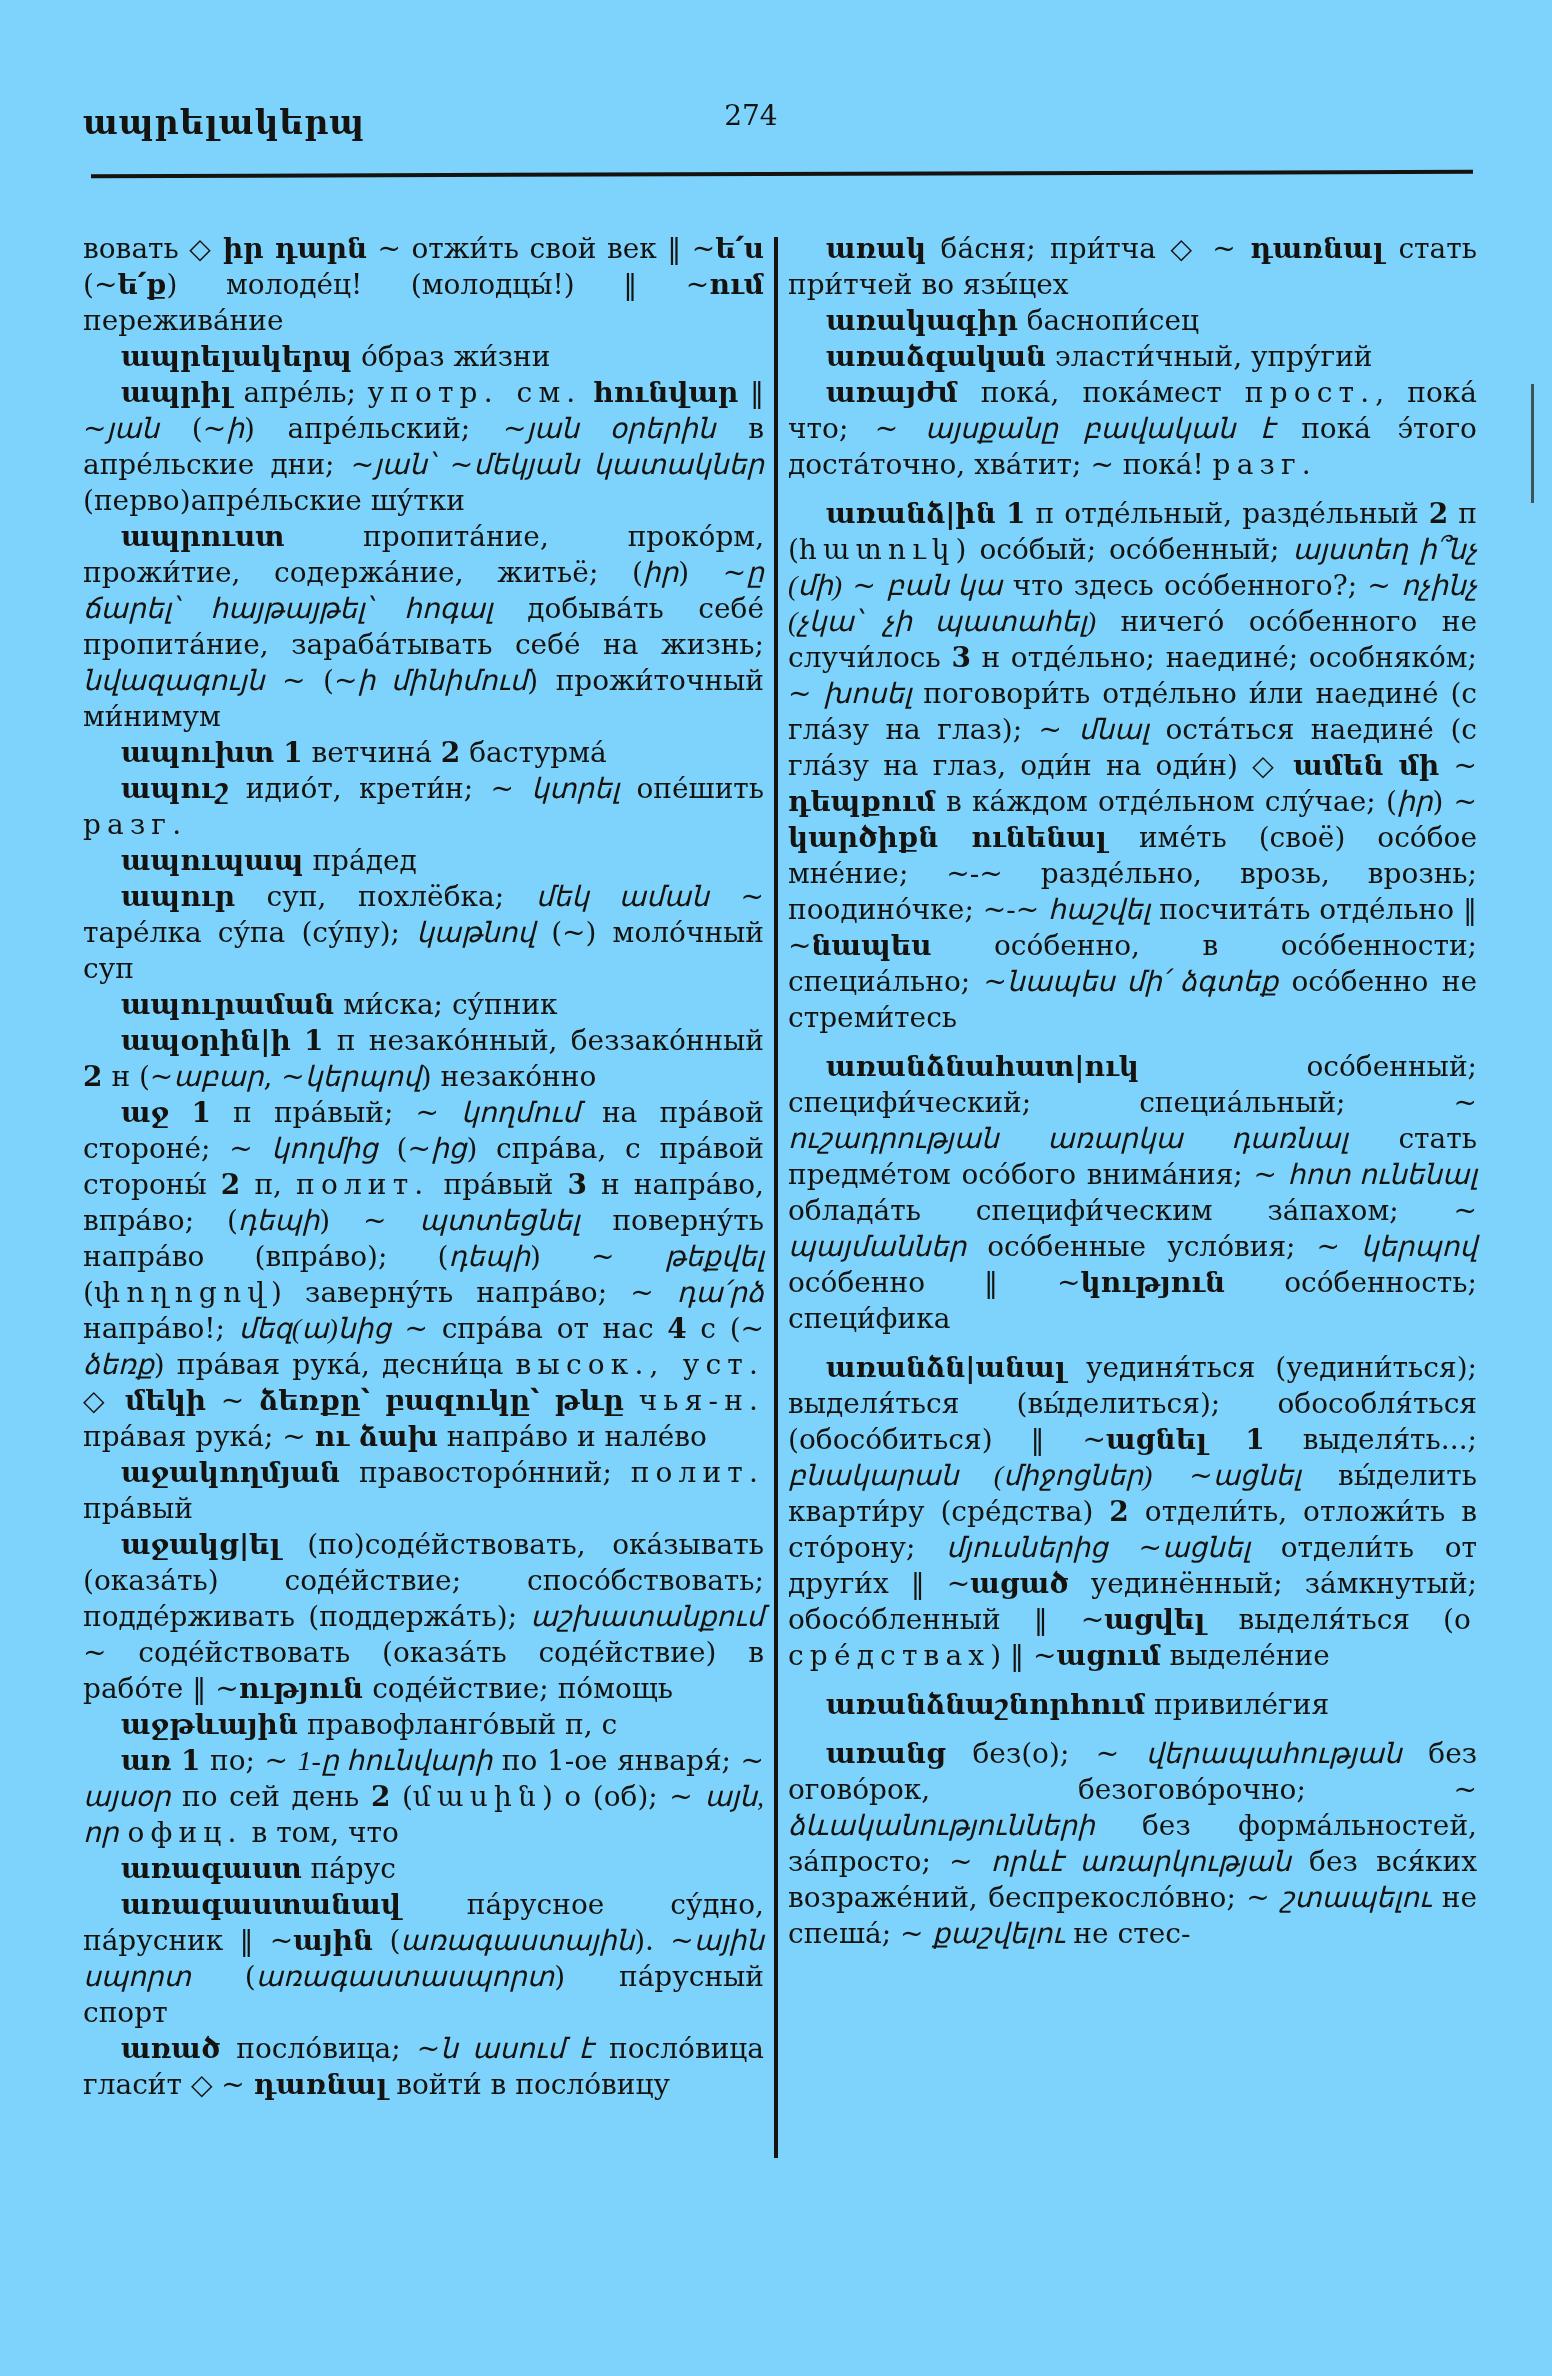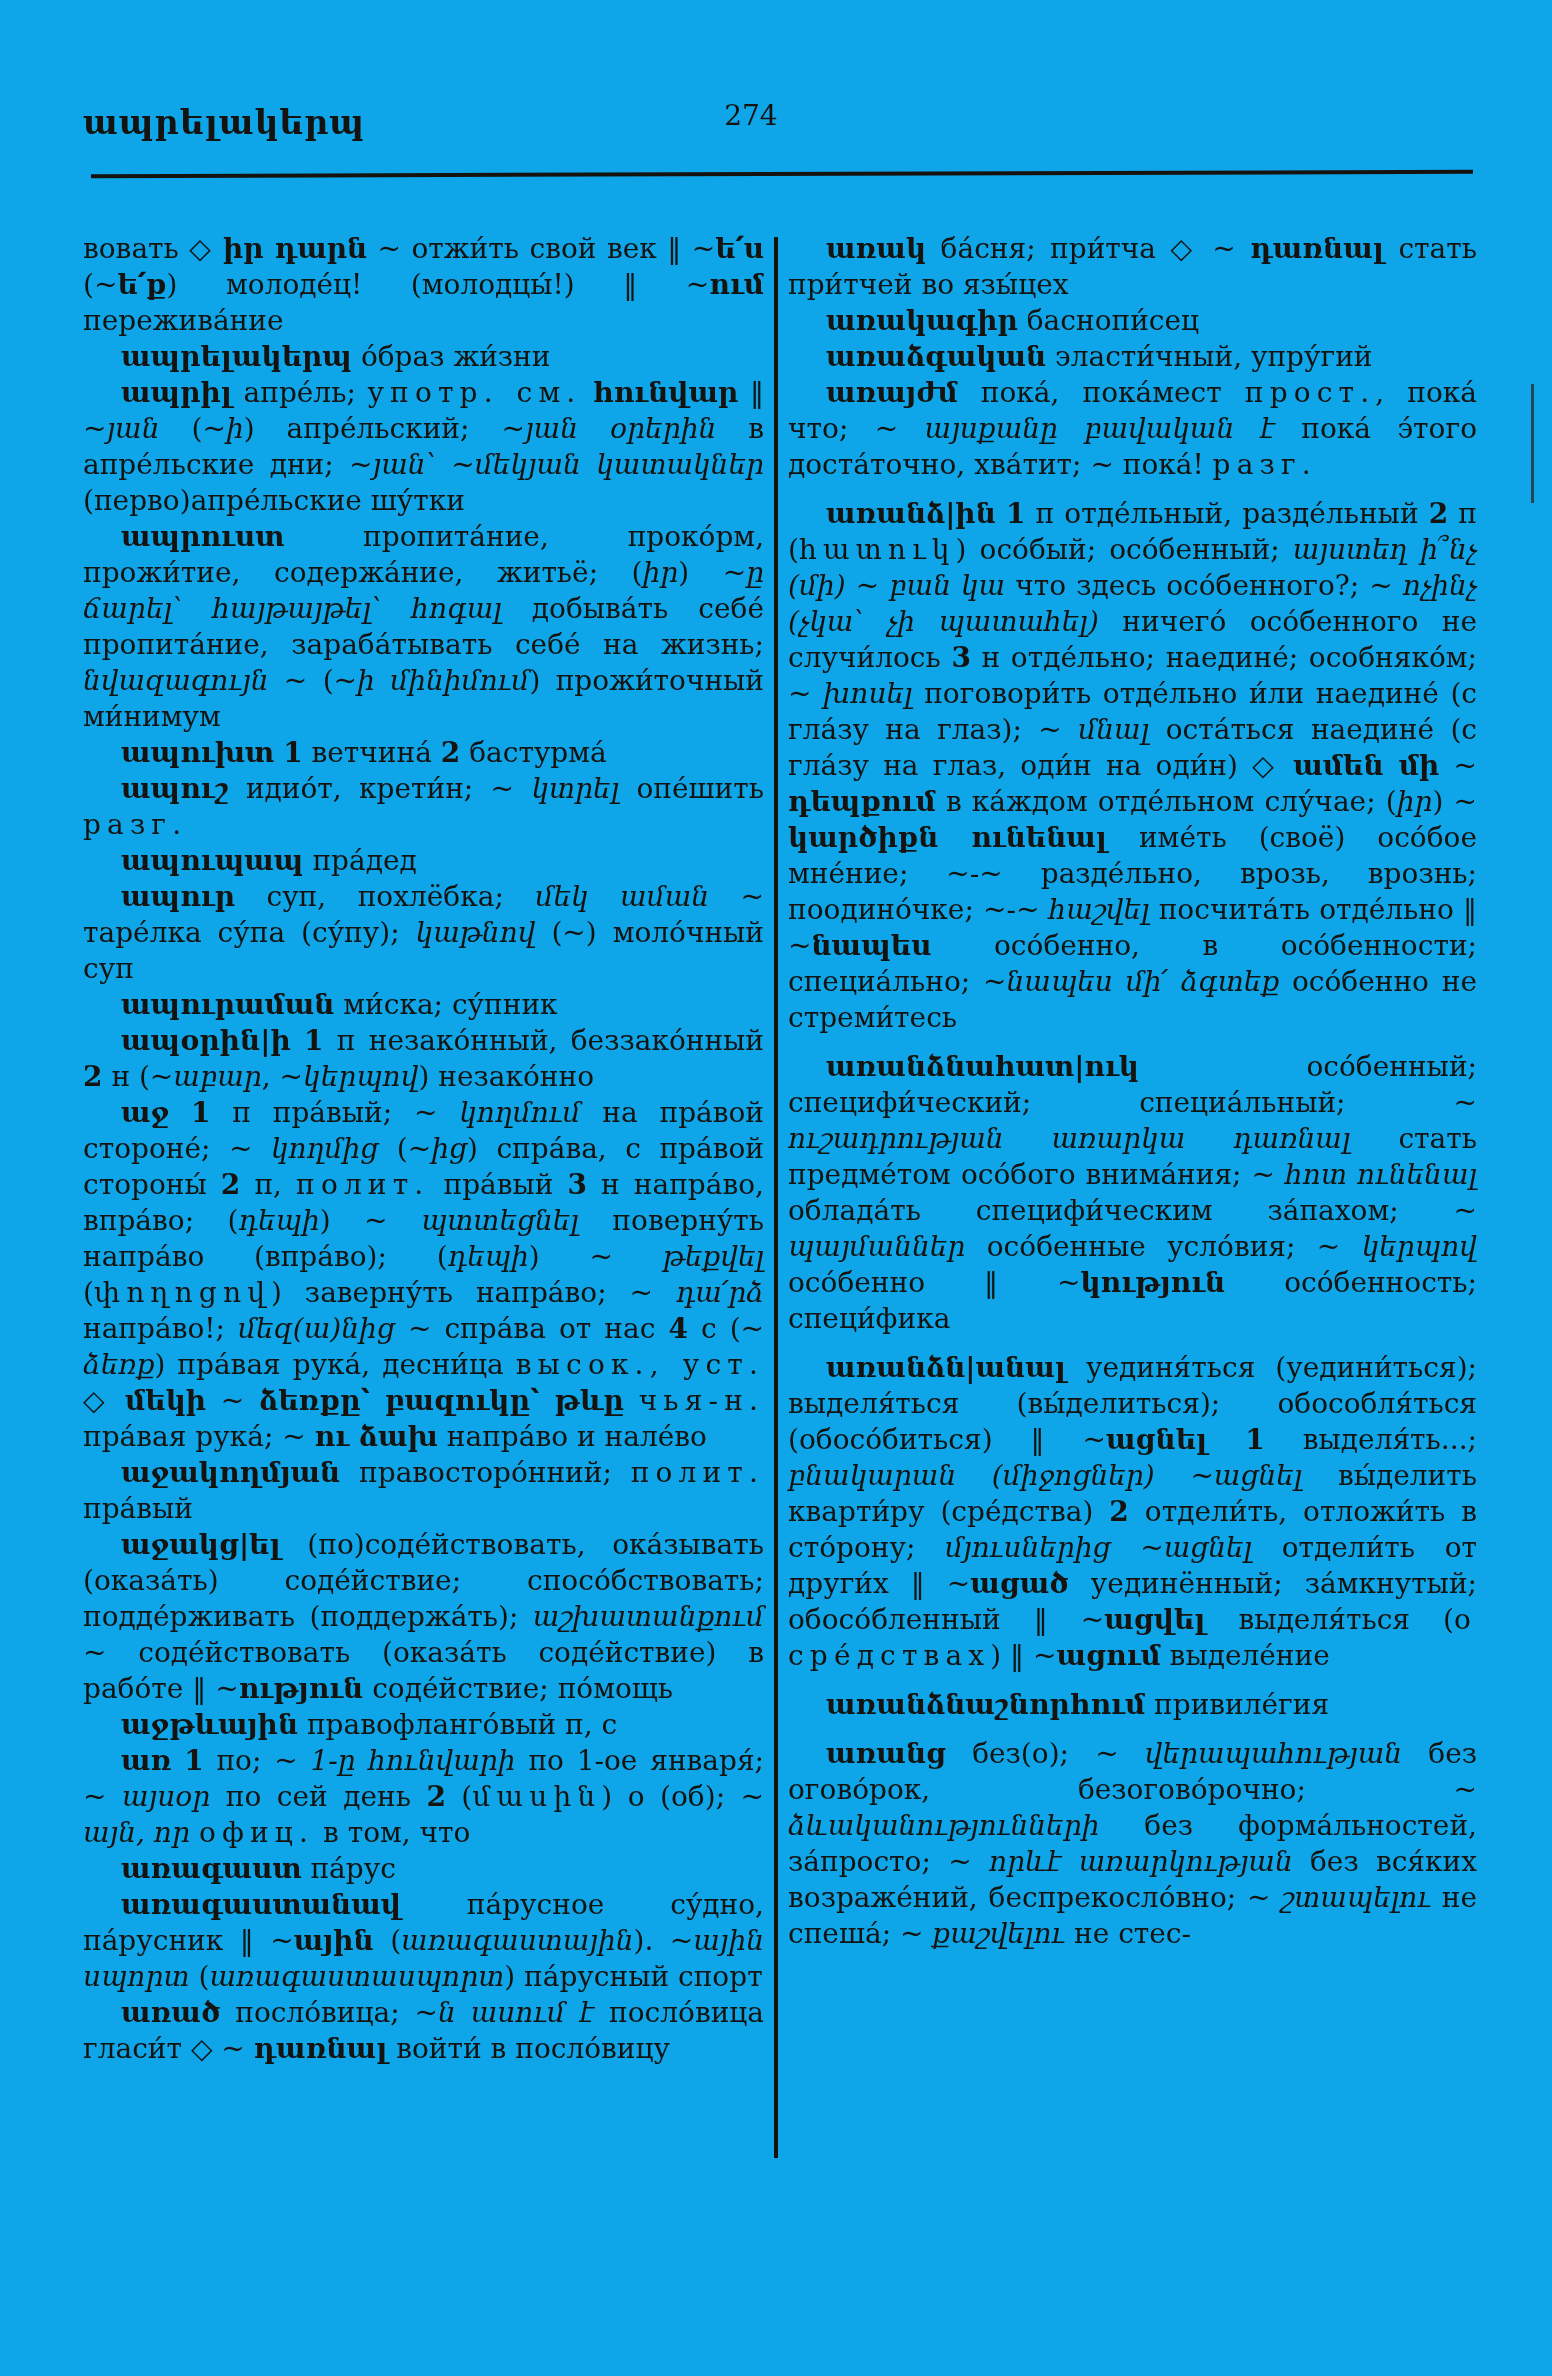--- a/index.html
+++ b/index.html
@@ -1,20 +1,20 @@
 <!DOCTYPE html>
 <html lang="ru"><head>
 <meta charset="utf-8">
 <style>
   html,body{margin:0;padding:0;background:#e8e6e0;}
   .page{
     position:relative;
     width:1552px;height:2376px;
     margin:0 auto;
-    background:#0ea5e9;
+    background:#7dd3fc;
     color:#151310;
     font-family:"DejaVu Serif","DejaVu Sans",serif;
     overflow:hidden;
     box-sizing:border-box;
     padding:103px 75px 0 83px;
   }
   .hdr{
     position:relative;
     height:61px;
   }
@@ -51,21 +51,21 @@
     margin:6px 10px 0 10px;
     min-height:1921px;
   }
   p.entry{
     margin:0;
     text-indent:38px;
   }
   p.entry.noindent{text-indent:0;}
   p.entry.gap{margin-top:13px;}
   .seg-b{font-weight:bold;}
-  .seg-i{font-style:italic;}
+  .seg-i{font-style:italic;font-family:Liberation Serif, serif;}
   .seg-sp{letter-spacing:.22em;margin-top:39px;}
   .seg-is{letter-spacing:.22em;}
   .edge-mark{
     position:absolute;
     right:18px;top:384px;
     width:3px;height:119px;
     background:#2a2722;
     opacity:.75;
   }
 </style>

